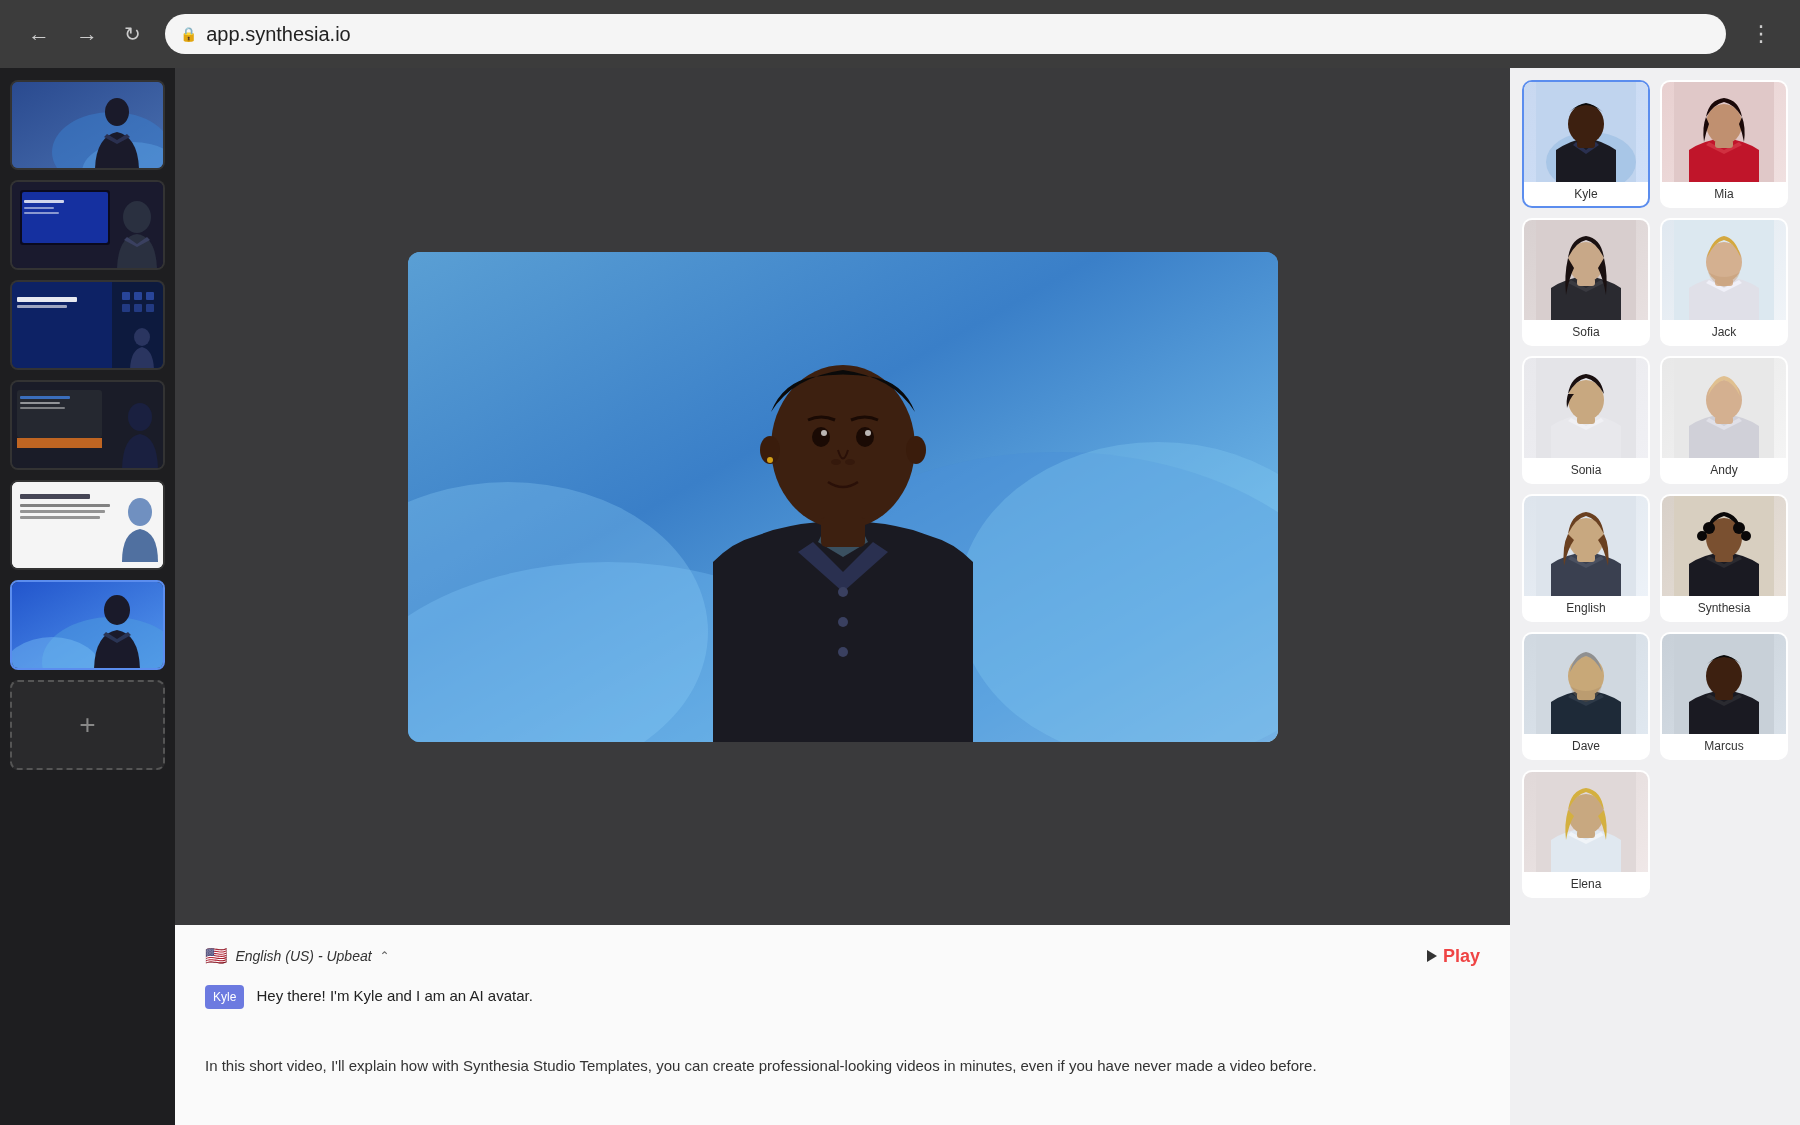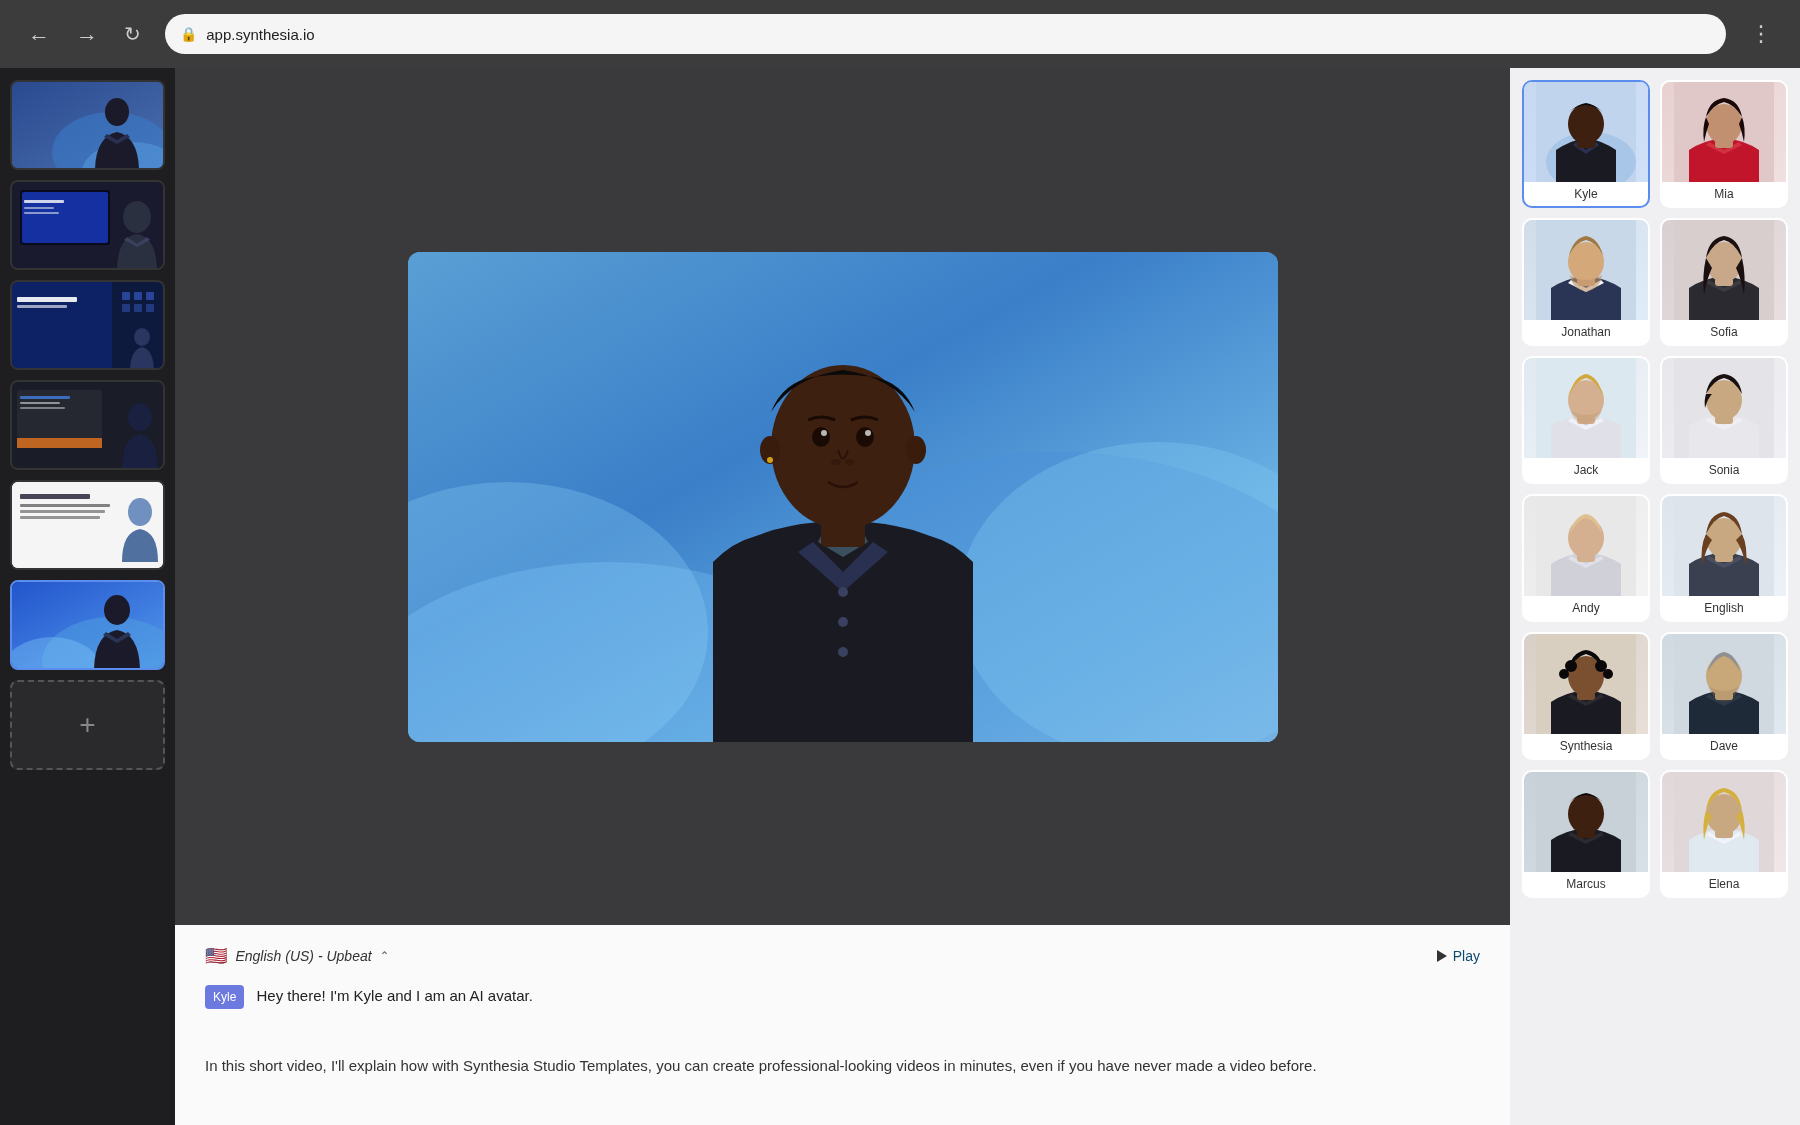--- a/index.html
+++ b/index.html
@@ -50,21 +50,21 @@
       align-items: center;
       padding: 0 16px;
       height: 40px;
       gap: 8px;
     }
     .lock-icon {
       color: #555;
       font-size: 14px;
     }
     .address-text {
-      font-size: 15px;
+      font-size: 20px;
       color: #222;
       flex: 1;
     }
     .menu-dots {
       background: none;
       border: none;
       color: #ccc;
       font-size: 22px;
       cursor: pointer;
       padding: 4px 8px;
@@ -179,24 +179,24 @@
     .flag-icon { font-size: 18px; }
     .language-text { font-size: 14px; color: #333; font-style: italic; }
     .chevron-icon { font-size: 12px; color: #666; }
 
     .play-btn {
       display: flex;
       align-items: center;
       gap: 6px;
       background: none;
       border: none;
-      color: #0c4a6e;
-      font-size: 14px;
+      color: #ef4444;
+      font-size: 18px;
       cursor: pointer;
-      font-weight: 400;
+      font-weight: 700;
     }
     .play-icon {
       width: 0;
       height: 0;
       border-style: solid;
       border-width: 6px 0 6px 10px;
       border-color: transparent transparent transparent #333;
     }
 
     .script-content {
@@ -559,36 +559,20 @@
             <rect x="41" y="58" width="18" height="8" rx="3" fill="#c09070"></rect>
 
             <path d="M32 35 Q35 18 50 16 Q65 18 68 35 Q60 22 50 20 Q40 22 32 35Z" fill="#1a0808"></path>
             <path d="M32 35 Q28 45 30 60 Q32 50 35 42Z" fill="#1a0808"></path>
             <path d="M68 35 Q72 45 70 60 Q68 50 65 42Z" fill="#1a0808"></path>
           </svg>
         </div>
         <div class="avatar-name">Mia</div>
       </div>
 
-      <div class="avatar-card">
-        <div class="avatar-img av-jonathan">
-          <svg width="100" height="100" viewBox="0 0 100 100" xmlns="http://www.w3.org/2000/svg">
-            <rect width="100" height="100" fill="#c8d8e8"></rect>
-            <path d="M15 100 L15 68 Q30 58 50 56 Q70 58 85 68 L85 100Z" fill="#2a3555"></path>
-            <path d="M35 60 L50 68 L65 60 L68 63 L50 72 L32 63Z" fill="#f5f5f5"></path>
-            <ellipse cx="50" cy="42" rx="18" ry="20" fill="#d4a878"></ellipse>
-            <rect x="41" y="58" width="18" height="8" rx="3" fill="#d4a878"></rect>
-
-            <path d="M34 55 Q50 65 66 55 Q65 68 50 72 Q35 68 34 55Z" fill="#c0946a" opacity="0.6"></path>
-
-            <path d="M33 35 Q38 18 50 16 Q62 18 67 35 Q60 22 50 20 Q40 22 33 35Z" fill="#a07840"></path>
-          </svg>
-        </div>
-        <div class="avatar-name">Jonathan</div>
-      </div>
 
       <div class="avatar-card">
         <div class="avatar-img av-sofia">
           <svg width="100" height="100" viewBox="0 0 100 100" xmlns="http://www.w3.org/2000/svg">
             <rect width="100" height="100" fill="#d8cece"></rect>
             <path d="M15 100 L15 68 Q30 58 50 56 Q70 58 85 68 L85 100Z" fill="#2a2a30"></path>
             <path d="M35 60 L50 68 L65 60 L68 63 L50 72 L32 63Z" fill="#3a3a40"></path>
             <ellipse cx="50" cy="42" rx="18" ry="20" fill="#c8a888"></ellipse>
             <rect x="41" y="58" width="18" height="8" rx="3" fill="#c8a888"></rect>
 

